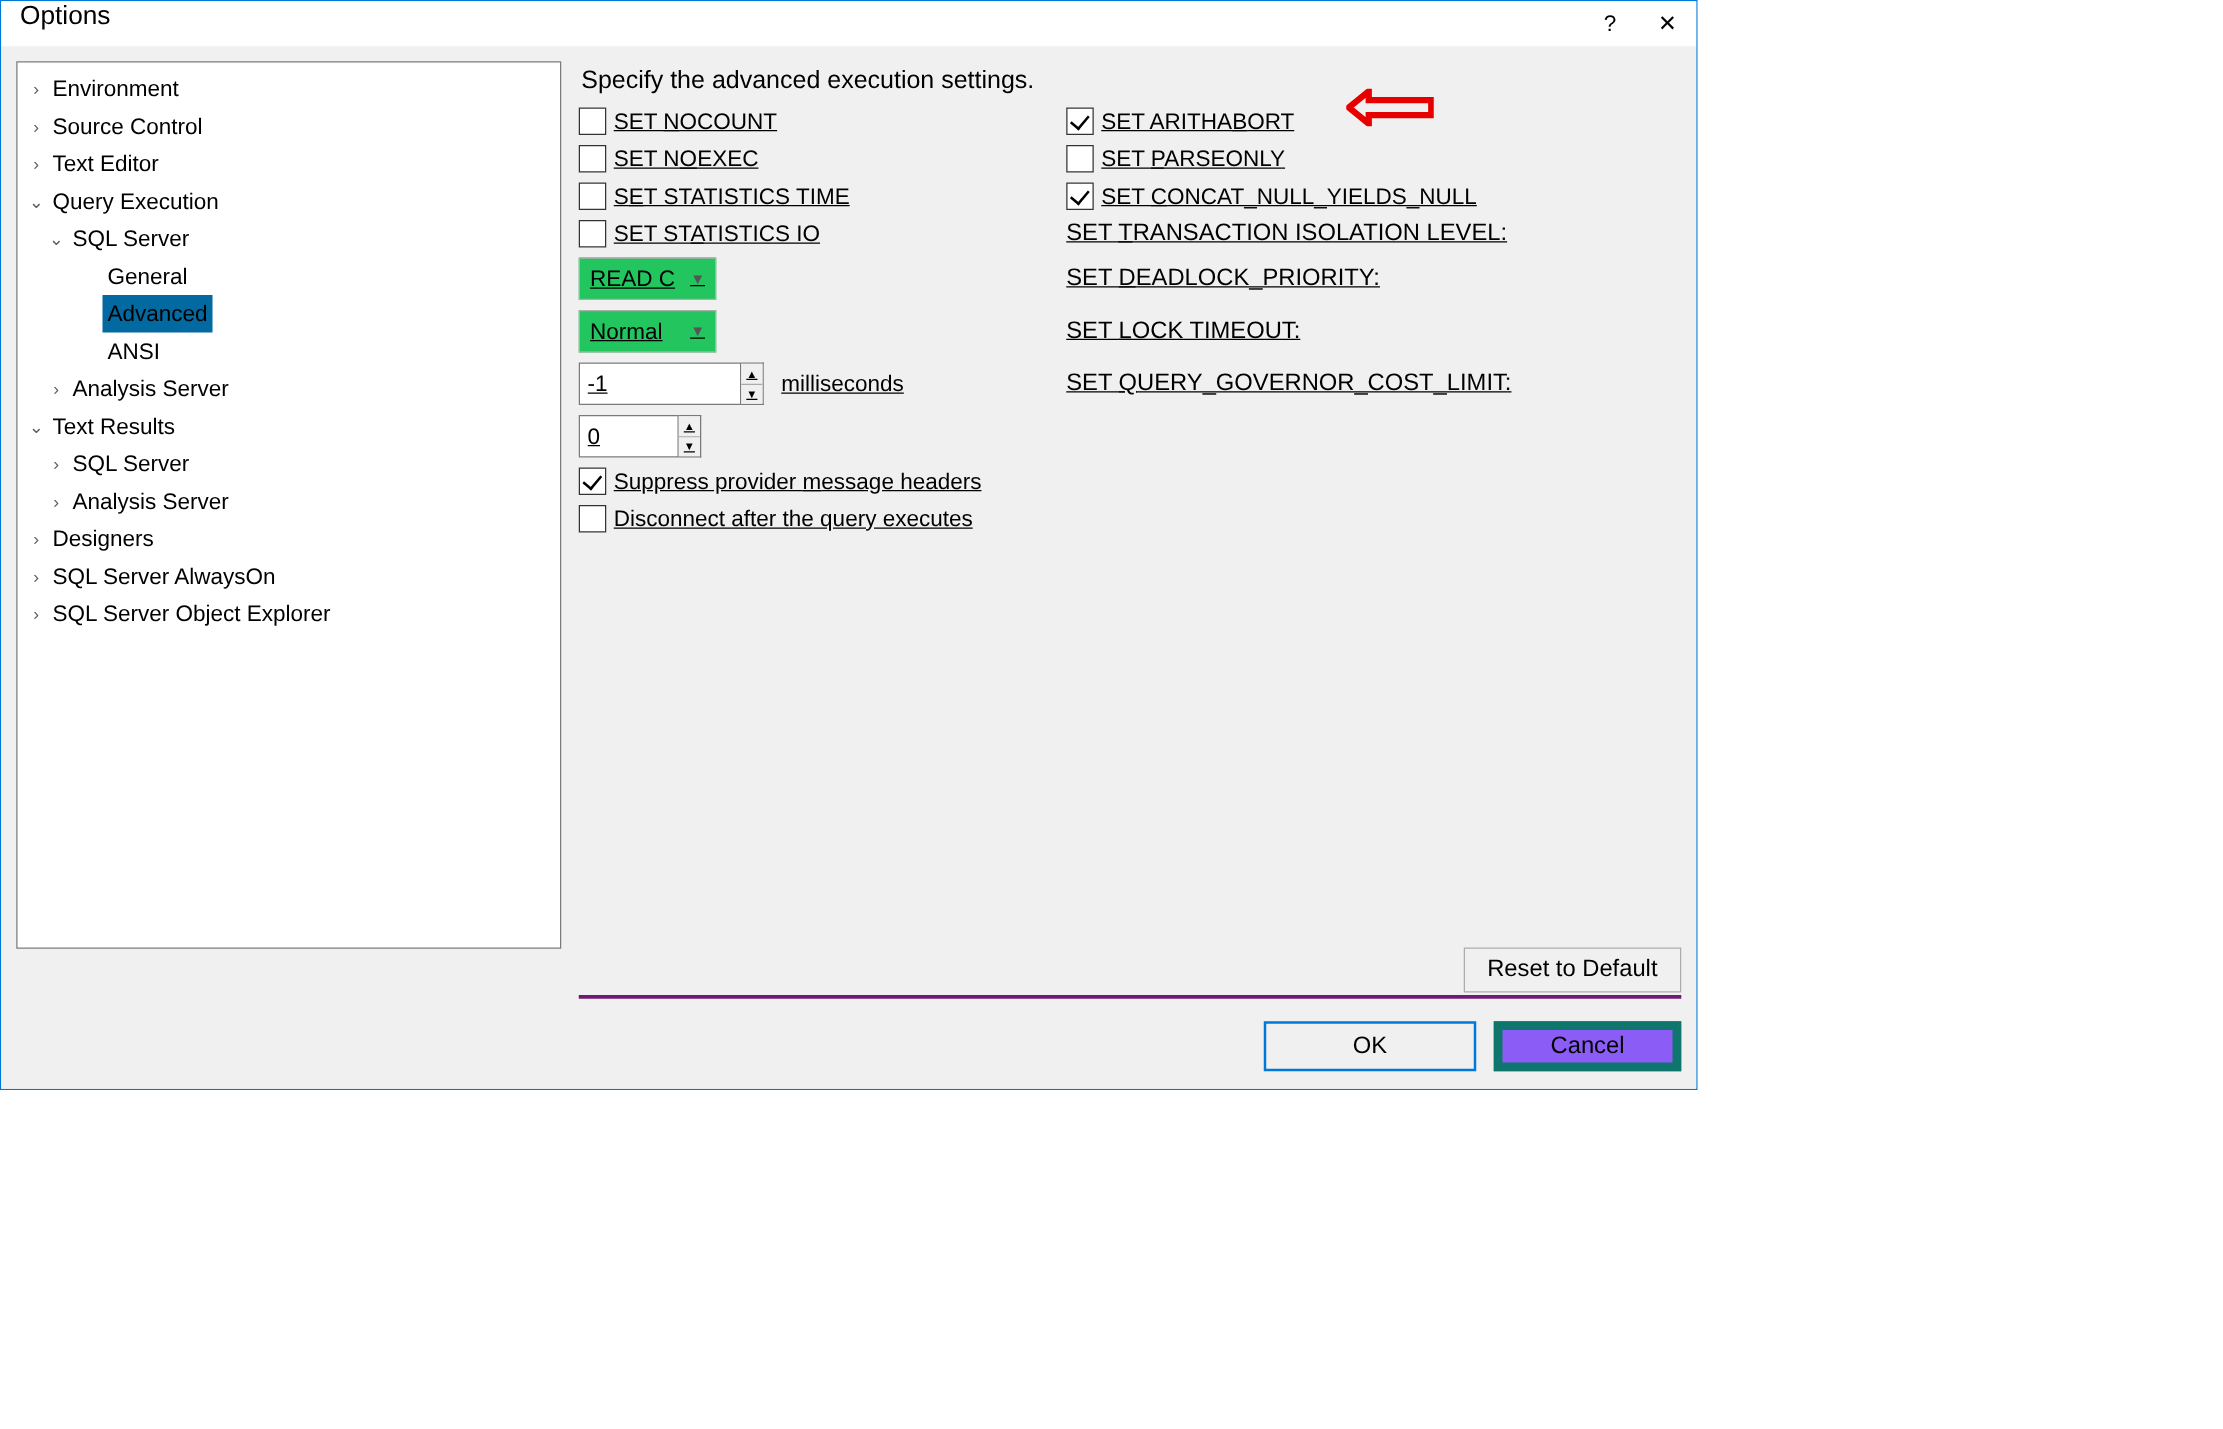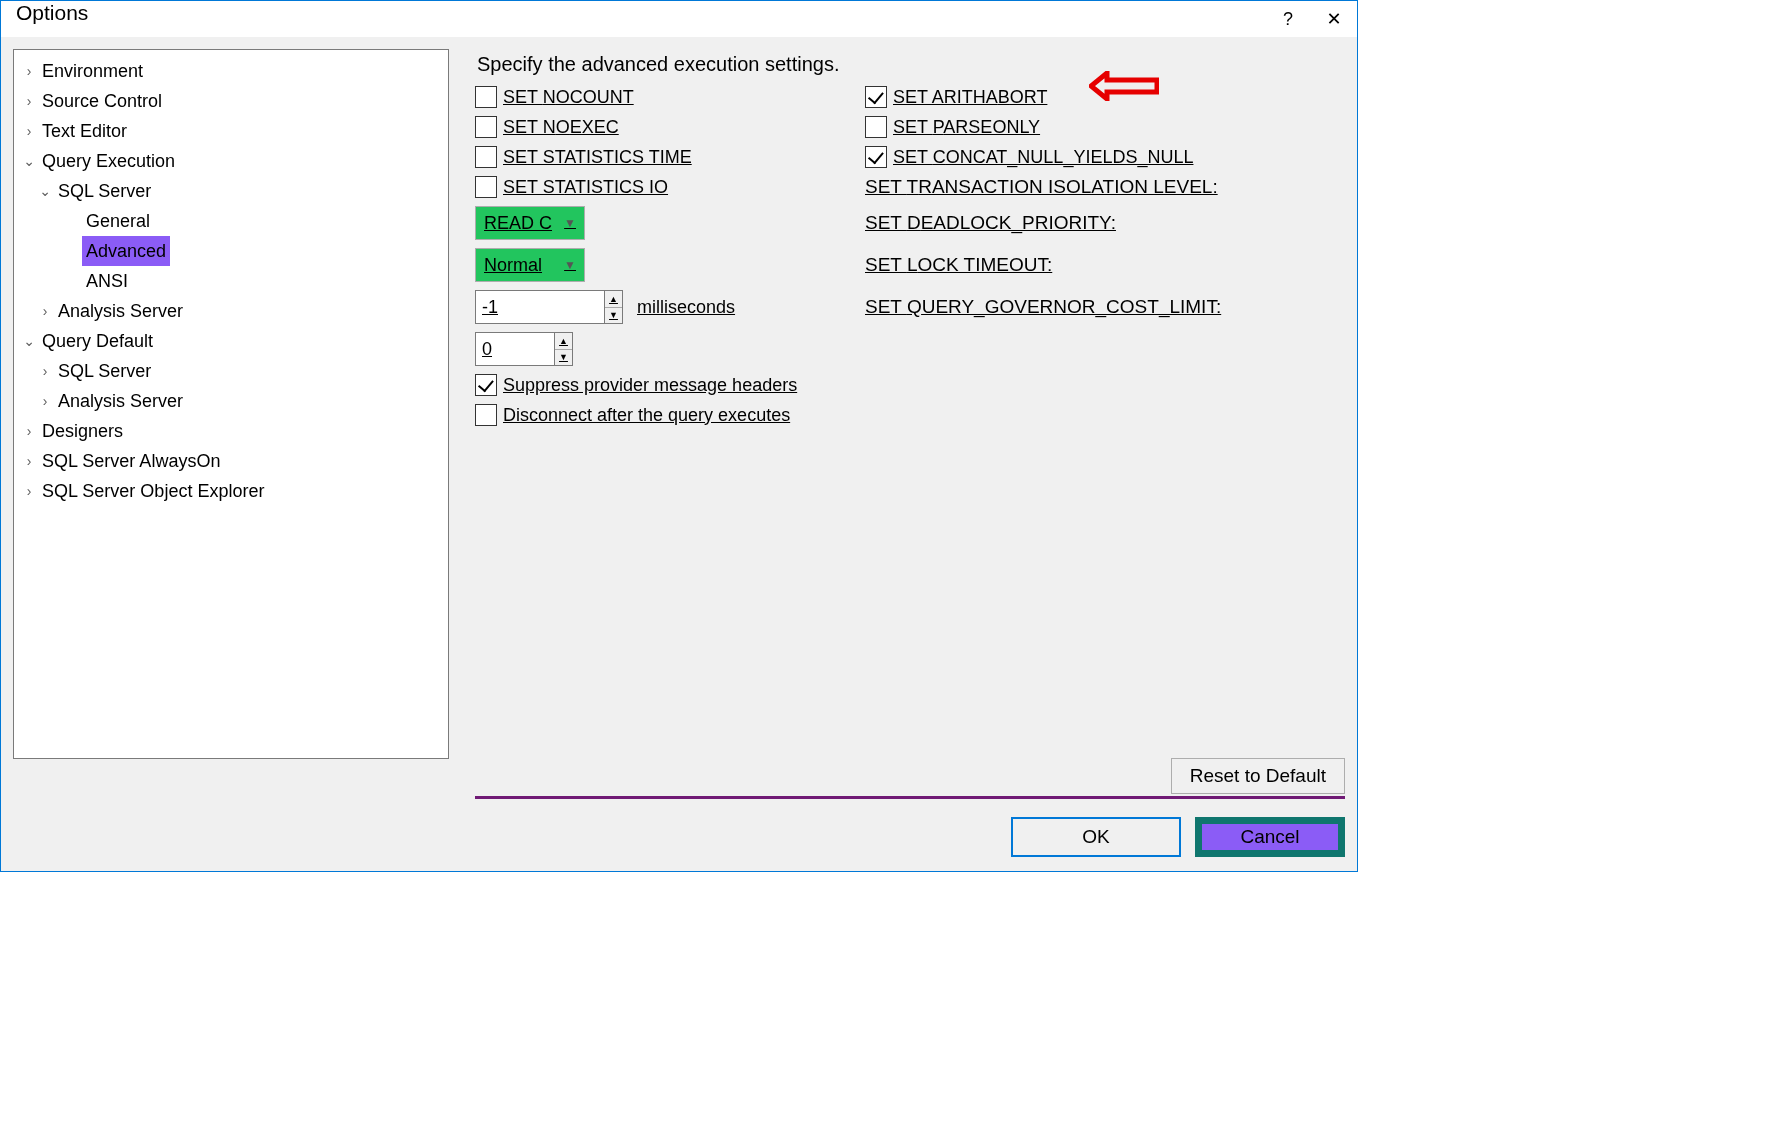--- a/index.html
+++ b/index.html
@@ -12,21 +12,21 @@
   .titlebar .btn.close { font-size:18px; }
   .body { flex:1; background:#f0f0f0; display:flex; flex-direction:column; padding:12px; }
   .content-row { flex:1; display:flex; gap:14px; }
   .tree { width:436px; height:710px; background:#fff; border:1px solid #7a7a7a; padding:6px 4px; overflow:auto; }
   .tree-item { display:flex; align-items:center; line-height:30px; height:30px; white-space:nowrap; }
   .caret { width:14px; display:inline-flex; justify-content:center; color:#606060; font-size:14px; margin-right:2px;}
   .tree .lvl0 { padding-left:4px; }
   .tree .lvl1 { padding-left:20px; }
   .tree .lvl2 { padding-left:48px; }
   .tree .label-span { padding:0 4px; }
-  .tree .selected .label-span { background:#8b5cf6; }
+  .tree .selected .label-span { background:#0369a1; }
   .panel { flex:1; display:flex; flex-direction:column; }
   .panel-title { margin:4px 0 10px 2px; font-size:20px; }
   .opts-grid { display:grid; grid-template-columns: 384px 1fr; column-gap:6px; row-gap:8px; align-items:center;text-decoration:underline; }
   .check { display:flex; align-items:center; gap:6px; }
   .checkbox { width:22px; height:22px; border:1.5px solid #333; display:inline-flex; align-items:center; justify-content:center; background:#fff;}
   .checkbox.checked::after { content:""; width:12px; height:7px; border-left:2.5px solid #000; border-bottom:2.5px solid #000; transform:rotate(-50deg) translate(1px,-1px); }
   .lbl .ul { text-decoration:underline; }
   .row-label { font-size:19px; }
   .field-row { display:flex; align-items:center; gap:8px; }
   .select { width:110px; height:34px; background:#22c55e; border:1px solid #adadad; display:flex; align-items:center; justify-content:space-between; padding:0 8px; }
@@ -38,21 +38,21 @@
   .numbox .spin div:first-child { border-bottom:1px solid #aaa; }
   .numbox.small input { width:80px; }
   .suffix { margin-left:6px; }
   .reset-row { display:flex; justify-content:flex-end; margin-top:auto; border-bottom:3px solid #701a75; padding-bottom:2px;}
   .btn-flat { background:#f0f0f0; border:1px solid #adadad; padding:6px 18px; font-size:19px; }
   .footer { display:flex; justify-content:flex-end; gap:14px; padding:18px 0 2px 0; }
   .btn-ok { width:170px; height:40px; background:#f0f0f0; border:2px solid #0078d7; font-size:19px; }
   .btn-cancel { width:150px; height:40px; background:#8b5cf6; border:7px solid #0f766e; font-size:19px; }
   .arrow { position:absolute; }
   .arrow svg path { fill:none; stroke:#e60000; stroke-width:5; }
-  .panel-wrap { position:relative; flex:1; display:flex; flex-direction:column;margin-left:12px;}
+  .panel-wrap { position:relative; flex:1; display:flex; flex-direction:column;}
 </style>
 </head>
 <body>
 
 <div class="window">
   <div class="titlebar">
     <span class="title">Options</span>
     <span class="spacer"></span>
     <span class="btn">?</span>
     <span class="btn close">✕</span>
@@ -92,21 +92,21 @@
           <div class="tree-item lvl2">
             <span class="caret"></span>
             <span class="label-span">ANSI</span>
           </div>
           <div class="tree-item lvl1">
             <span class="caret">›</span>
             <span class="label-span">Analysis Server</span>
           </div>
           <div class="tree-item lvl0">
             <span class="caret">⌄</span>
-            <span class="label-span">Query Default</span>
+            <span class="label-span">Text Results</span>
           </div>
           <div class="tree-item lvl1">
             <span class="caret">›</span>
             <span class="label-span">SQL Server</span>
           </div>
           <div class="tree-item lvl1">
             <span class="caret">›</span>
             <span class="label-span">Analysis Server</span>
           </div>
           <div class="tree-item lvl0">

